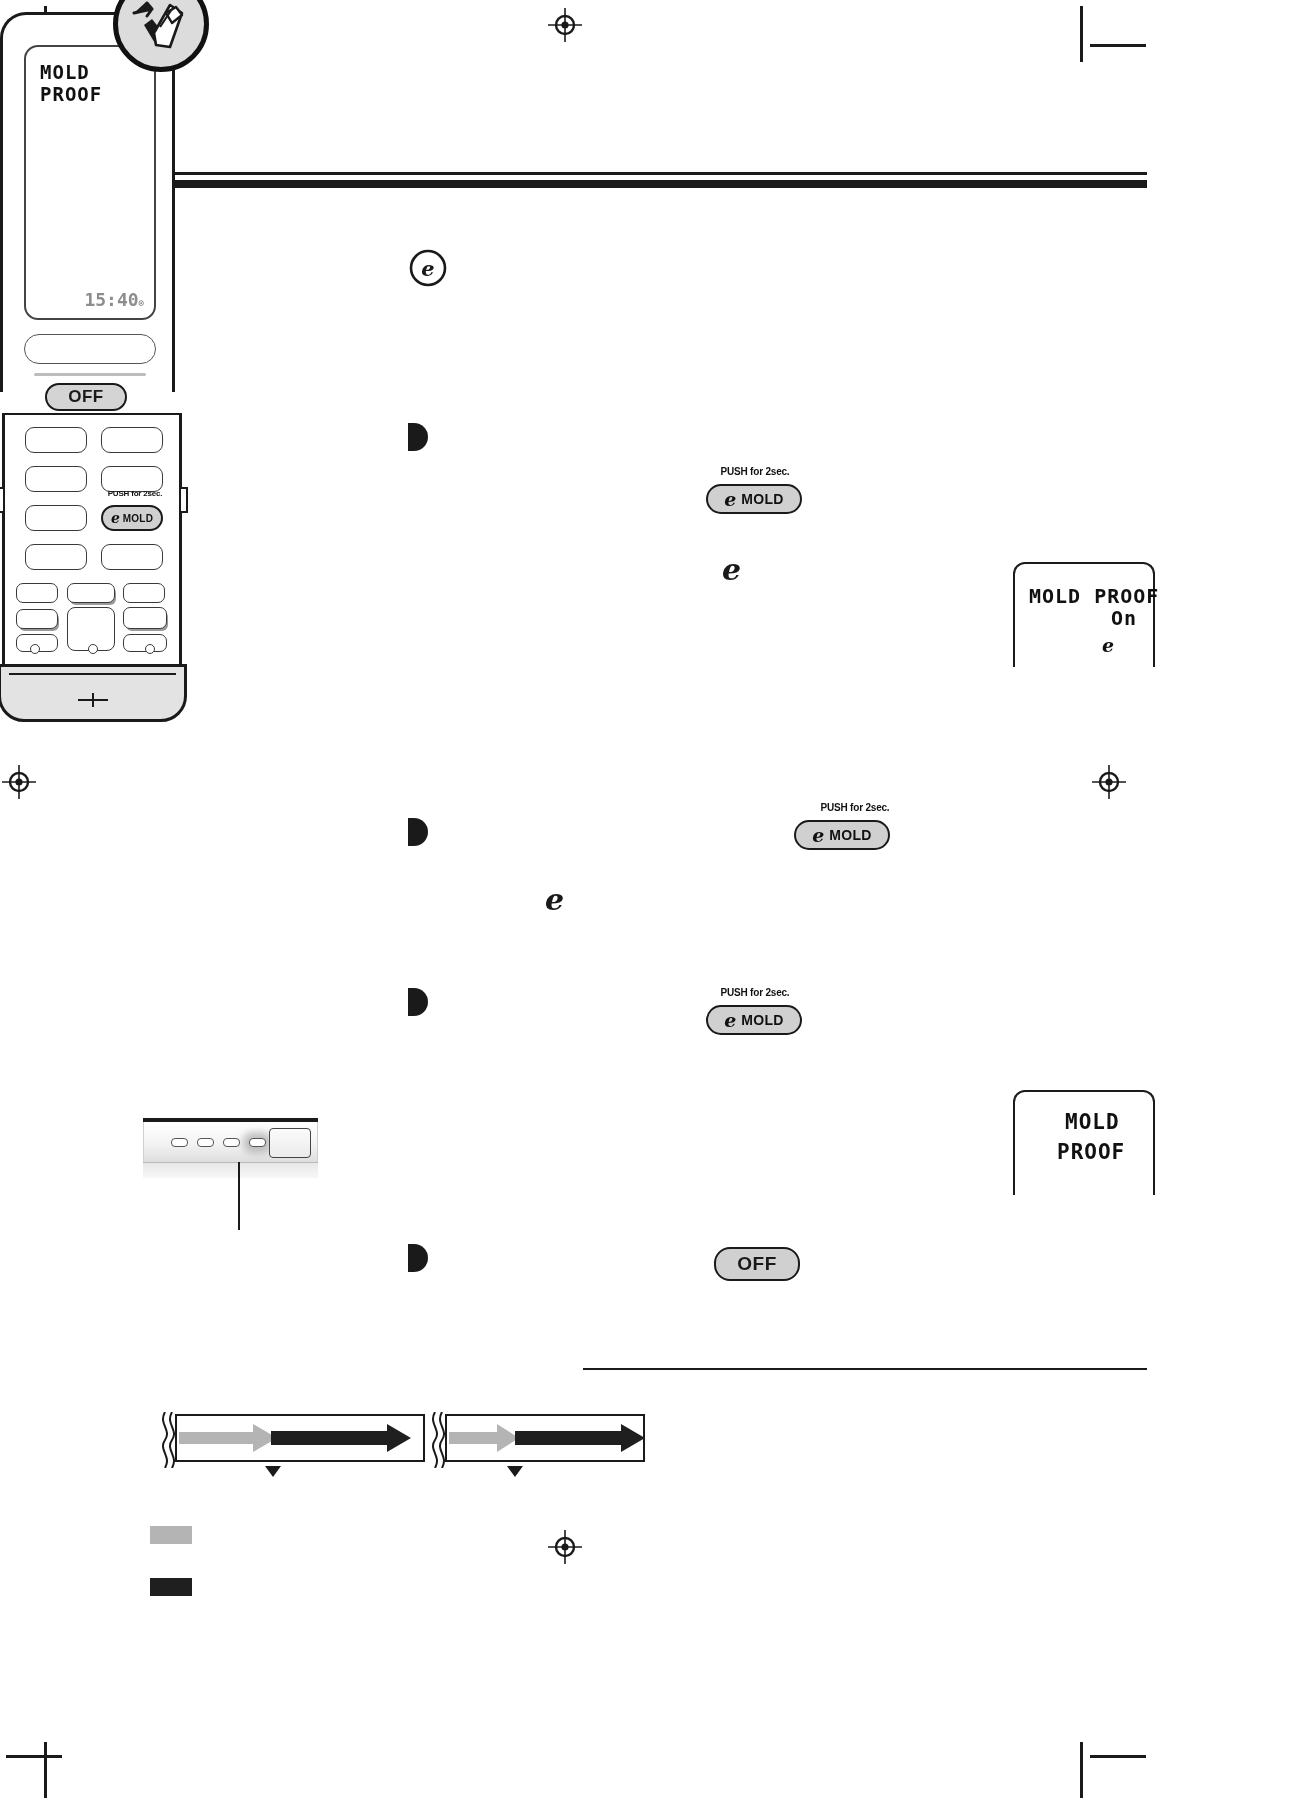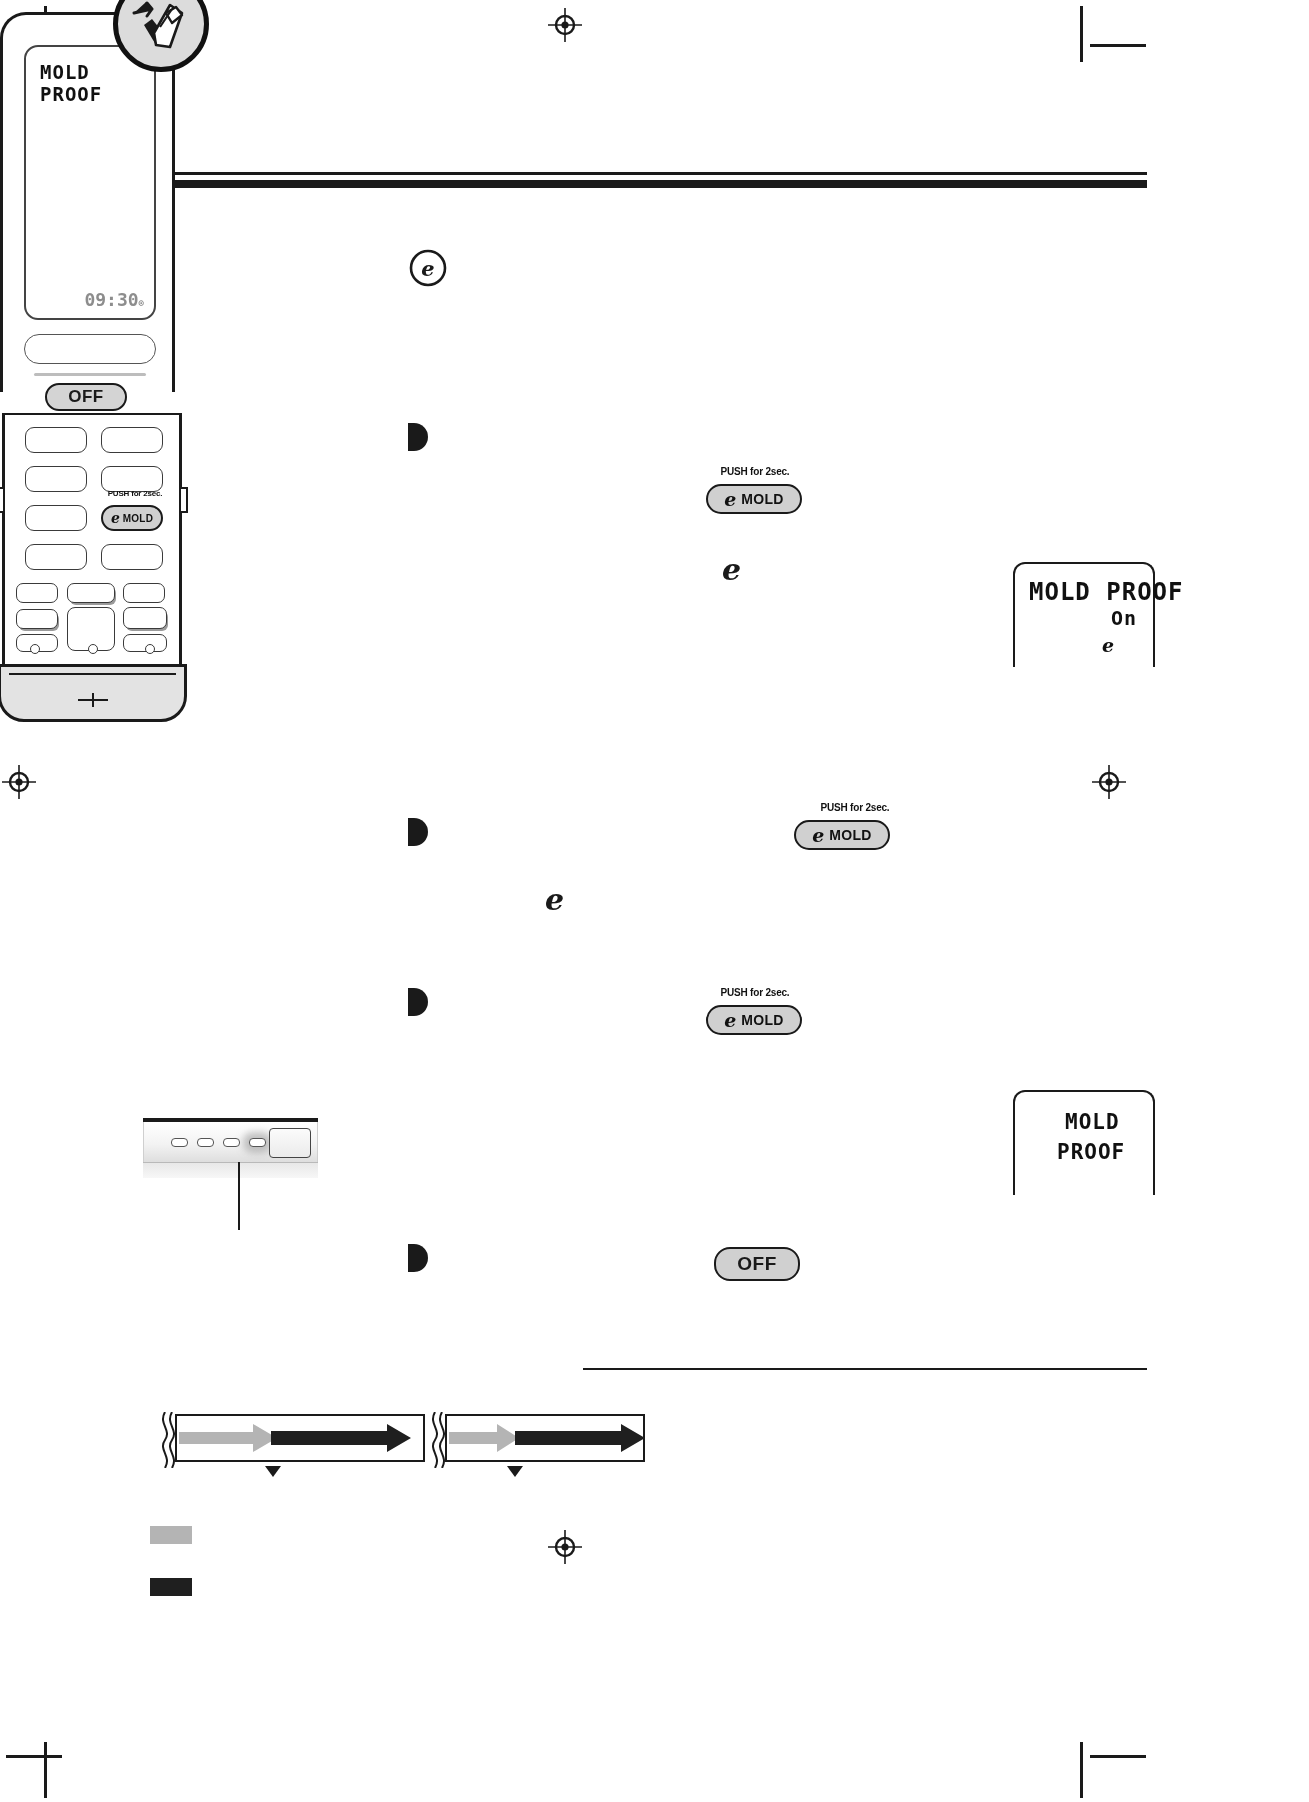--- a/index.html
+++ b/index.html
@@ -228,21 +228,21 @@
 <div id="remote-illustration">
 
   <div class="rc-shell"></div>
 
   <div class="rc-lcd">
     <div class="lcd-moldproof">
       <div>MOLD</div>
       <div>PROOF</div>
     </div>
     <div class="lcd-clock">
-      <span>09:30</span><span class="ampm">⊙</span>
+      <span>15:40</span><span class="ampm">⊙</span>
     </div>
   </div>
 
   <div class="rc-blankbar"></div>
   <div class="rc-hairline"></div>
   <div class="rc-offbtn">OFF</div>
 
   <div class="rc-lower">
     <div class="rc-tab" style="left:-9px;top:72px;"></div>
     <div class="rc-tab" style="right:-9px;top:72px;"></div>
@@ -306,21 +306,21 @@
     </svg>
 </div>
 <div class="instr-push" style="left:700px;top:466px;width:110px;">PUSH for 2sec.</div>
 <div class="instr-btn" style="left:706px;top:484px;width:96px;height:30px;">
   <span class="swirl" style="font-size:19px;">e</span>
   <span class="ib-label">MOLD</span>
 </div>
 <div class="abs swirl" style="left:722px;top:555px;font-size:30px;color:#1a1a1a;">e</div>
 
 <div class="lcd-panel" style="left:1013px;top:562px;width:142px;height:105px;">
-  <span class="lp-line" style="left:14px;top:14px;font-size:24px;">MOLD PROOF</span>
+  <span class="lp-line" style="left:14px;top:20px;font-size:20px;">MOLD PROOF</span>
   <span class="lp-line" style="right:16px;top:42px;font-size:20px;">On</span>
   <span class="lp-line swirl" style="right:38px;top:72px;font-size:19px;font-family:'DejaVu Serif',serif;">e</span>
 </div>
 
 <div class="step-dot" style="left:405px;top:817px;">
   <svg width="26" height="30" viewBox="0 0 26 30">
       <path d="M3 1 L9 1 A14 14 0 0 1 9 29 L3 29 Z" fill="#1a1a1a"></path>
     </svg>
 </div>
 <div class="instr-push" style="left:800px;top:802px;width:110px;">PUSH for 2sec.</div>

